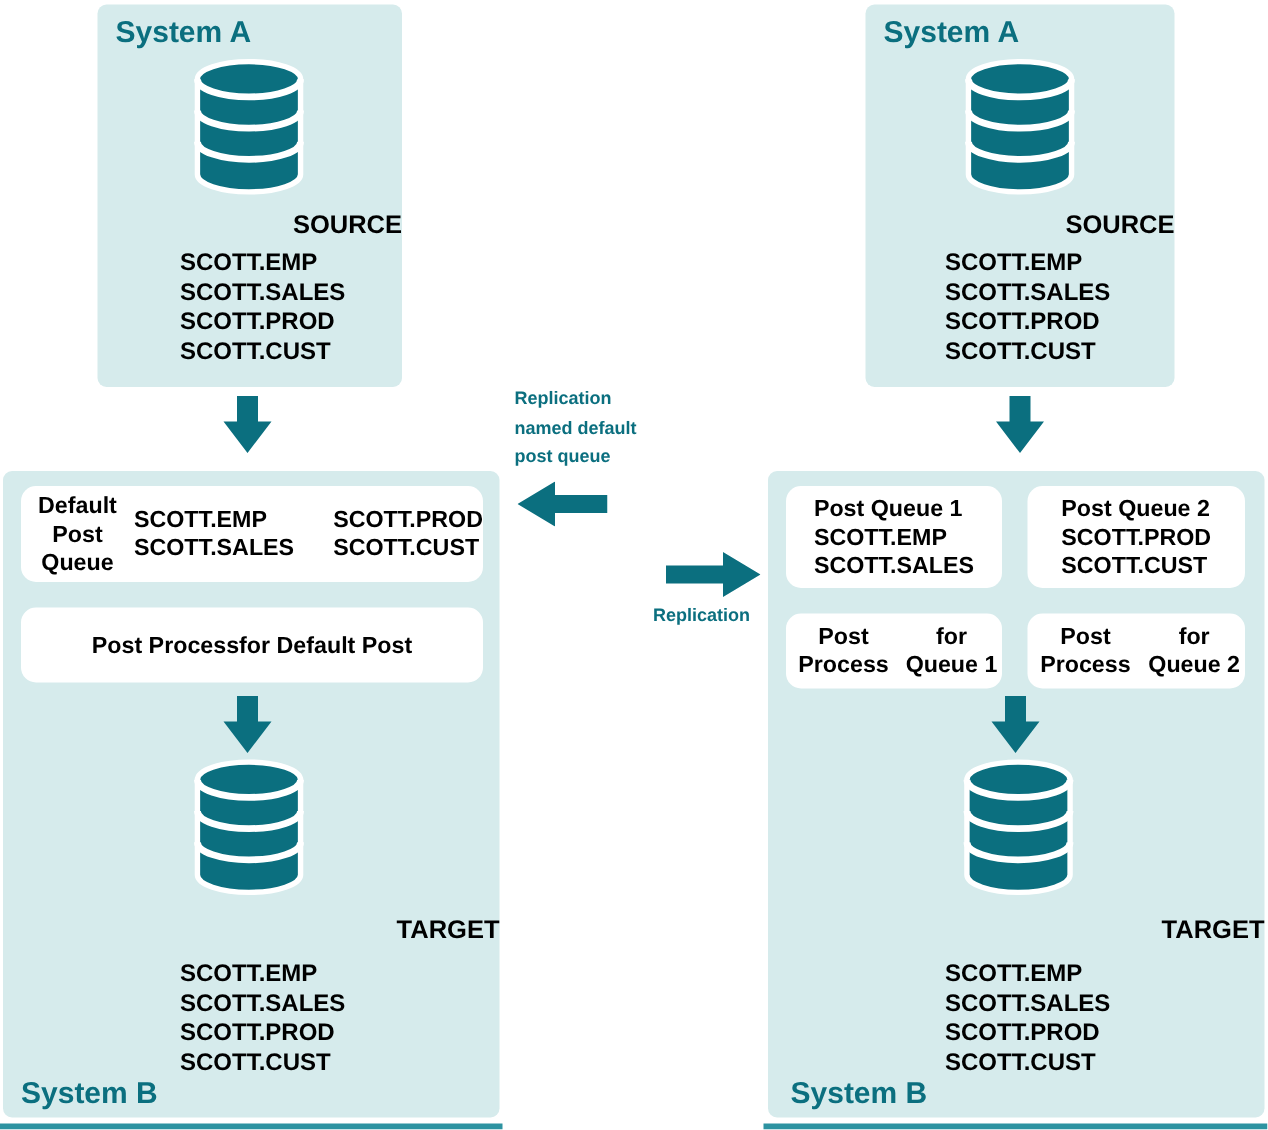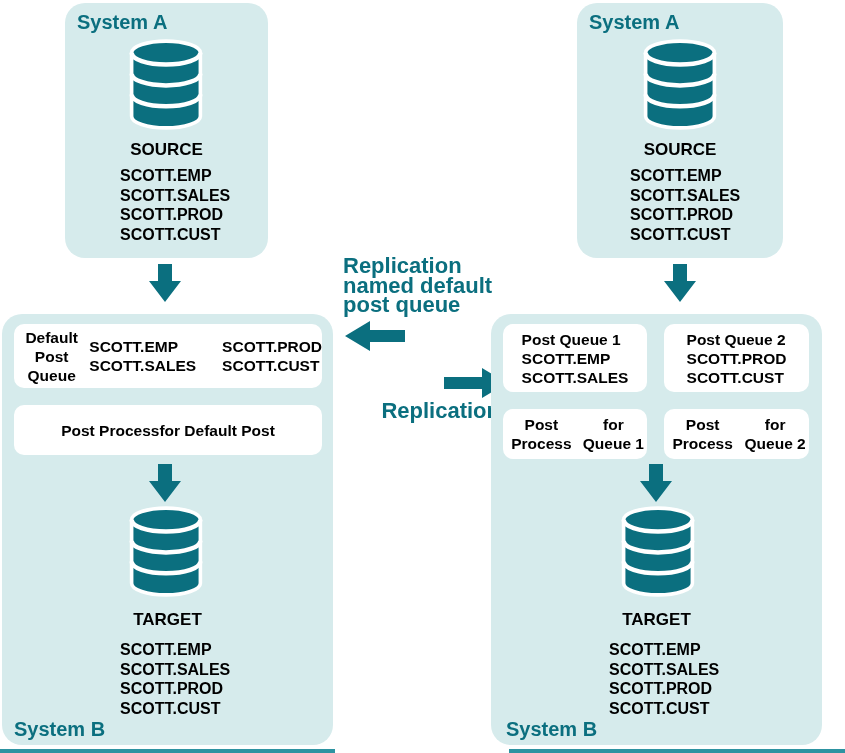--- a/index.html
+++ b/index.html
@@ -8,37 +8,37 @@
     --accent-bar:#2d93a1;
     --box-bg:#ffffff;
     --text:#000000;
   }
   html,body{margin:0;padding:0;background:#ffffff;}
   #stage{
     position:relative;width:845px;height:753px;overflow:hidden;
     font-family:"Liberation Sans","DejaVu Sans",sans-serif;
     color:var(--text);
   }
-  .panel{position:absolute;background:var(--panel-bg);border-radius:20px;}
+  .panel{position:absolute;background:var(--panel-bg);border-radius:6px;}
   .panel-title{position:absolute;font-size:20px;font-weight:bold;color:var(--teal);white-space:nowrap;}
   .db-icon{position:absolute;}
   .db-body{fill:var(--teal);stroke:#fff;stroke-width:4;}
   .db-line{fill:none;stroke:#fff;stroke-width:5;}
   .teal-fill{fill:var(--teal);}
-  .db-caption{position:absolute;left:0;width:100%;text-align:center;font-size:17px;font-weight:bold;}
+  .db-caption{position:absolute;left:0;width:100%;text-align:right;font-size:17px;font-weight:bold;}
   .tables{position:absolute;font-size:16px;font-weight:bold;line-height:19.5px;white-space:nowrap;}
   .wbox{
     position:absolute;background:var(--box-bg);border-radius:10px;
     display:flex;flex-direction:row;justify-content:center;align-items:center;
     font-size:15.5px;font-weight:bold;line-height:19px;text-align:center;
   }
   .qgrid{display:grid;grid-template-columns:auto auto;column-gap:26px;text-align:left;}
   .qblock{text-align:left;}
   .arrow{position:absolute;}
-  .mid-label{position:absolute;color:var(--teal);font-size:22px;font-weight:bold;line-height:19.5px;white-space:nowrap;}
+  .mid-label{position:absolute;color:var(--teal);font-size:12px;font-weight:bold;line-height:19.5px;white-space:nowrap;}
   .accent-bar{position:absolute;top:749px;height:4px;background:var(--accent-bar);}
 </style>
 </head>
 <body>
 
 <div id="stage">
 
   <div class="panel" style="left:65px;top:3px;width:203px;height:255px;">
     <div class="panel-title" style="left:12px;top:8px;">System A</div>
     <svg class="db-icon" style="left:63px;top:36px;" width="76" height="91" viewBox="0 0 84 100">
@@ -122,21 +122,21 @@
       <div>SCOTT.SALES</div>
       <div>SCOTT.PROD</div>
       <div>SCOTT.CUST</div>
     </div>
   </div>
 
   <svg class="arrow" style="left:663px;top:264px;" width="34" height="38" viewBox="0 0 34 38">
     <polygon class="teal-fill" points="10,0 24,0 24,17 33,17 17,38 1,17 10,17"></polygon>
   </svg>
 
-  <div class="panel" style="left:491px;top:314px;width:331px;height:431px;">
+  <div class="panel" style="left:512px;top:314px;width:331px;height:431px;">
     <div class="wbox" style="left:12px;top:10px;width:144px;height:68px;">
       <div class="qblock">
         <div>Post Queue 1</div>
         <div>SCOTT.EMP</div>
         <div>SCOTT.SALES</div>
       </div>
     </div>
     <div class="wbox" style="left:173px;top:10px;width:145px;height:68px;">
       <div class="qblock">
         <div>Post Queue 2</div>

